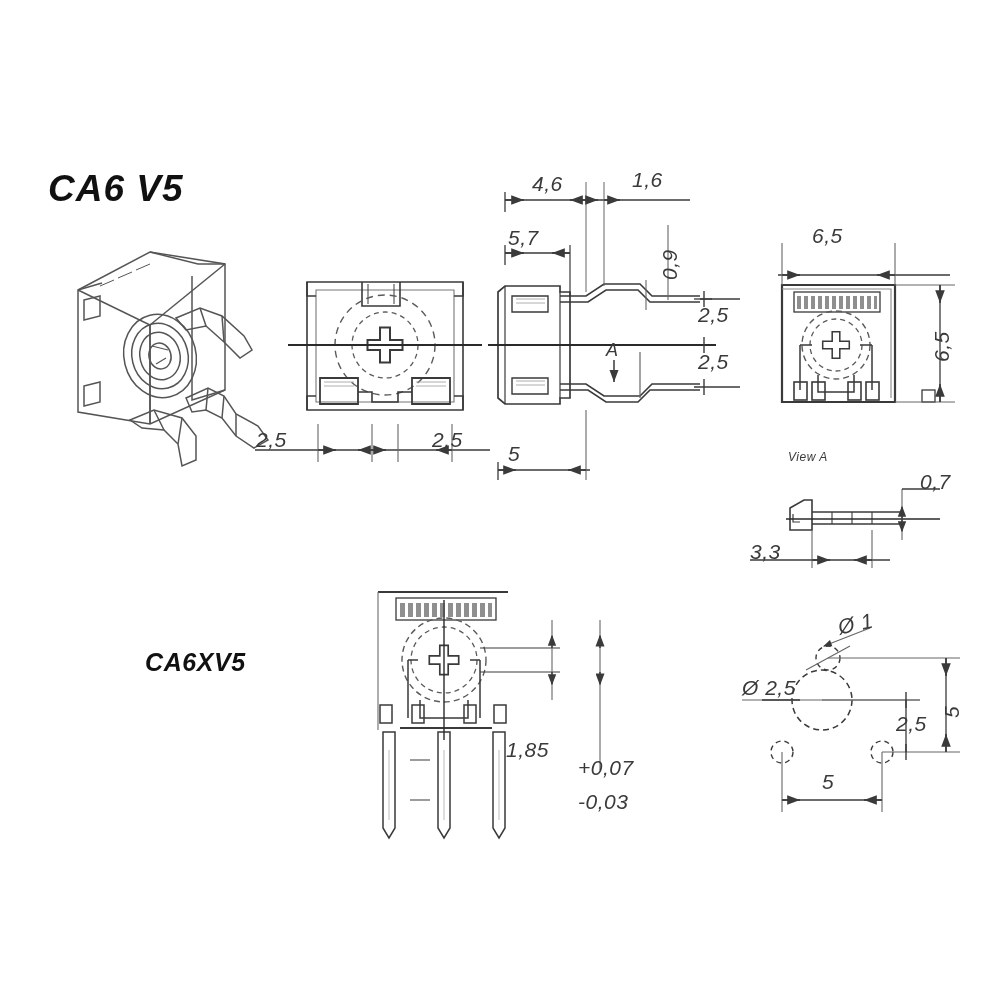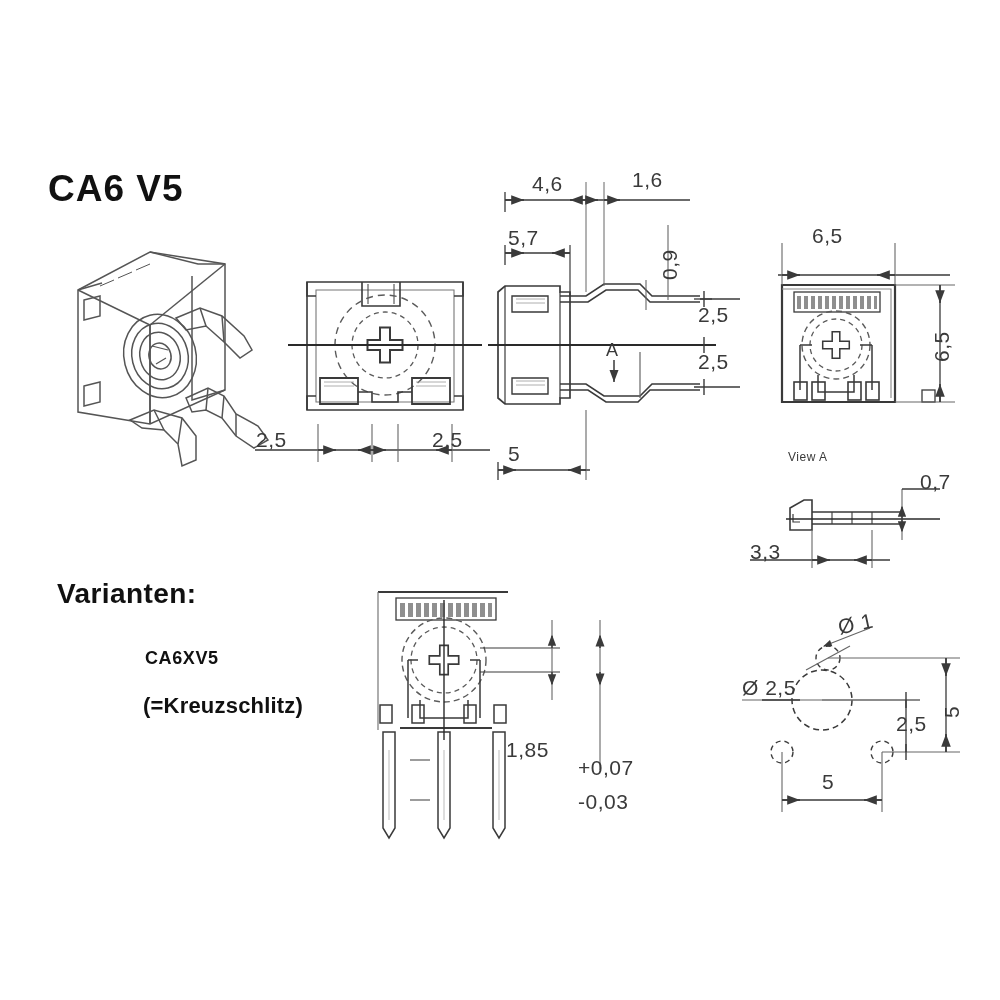--- a/index.html
+++ b/index.html
@@ -1,25 +1,25 @@
 <!DOCTYPE html>
 <html><head>
 <meta charset="utf-8">
 <style>
   html,body{margin:0;padding:0;background:#ffffff;}
   body{width:1000px;height:1000px;position:relative;overflow:hidden;
        font-family:"Liberation Sans","DejaVu Sans",sans-serif;color:#1a1a1a;}
-  #sheet{position:absolute;left:0;top:0;width:808px;height:1000px;background:#fff;}
+  #sheet{position:absolute;left:0;top:0;width:808px;height:1000px;background:#fff;font-style:italic;}
   svg{position:absolute;left:0;top:0;width:1000px;height:1000px;}
   .lbl{position:absolute;white-space:nowrap;color:#3a3a3a;font-size:21px;
        font-family:"Liberation Sans","DejaVu Sans",sans-serif;letter-spacing:.5px;}
   .title{position:absolute;white-space:nowrap;color:#111;font-weight:bold;}
   #title-ca6v5{left:48px;top:168px;font-size:37px;letter-spacing:1px;}
   #title-varianten{left:57px;top:578px;font-size:28px;letter-spacing:.4px;}
-  #title-ca6xv5{left:145px;top:648px;font-size:18px;letter-spacing:.6px;}
+  #title-ca6xv5{left:145px;top:648px;font-size:25px;letter-spacing:.6px;}
   #title-kreuz{left:143px;top:693px;font-size:22px;letter-spacing:.2px;}
   .rot90{transform:rotate(-90deg);transform-origin:left top;}
 </style>
 </head>
 <body>
 
 <div id="sheet">
 
   <svg viewBox="0 0 1000 1000">
     <defs>
@@ -288,25 +288,23 @@
       <path d="M782,800 L882,800" stroke-width="1.3"></path>
       <path d="M782,752 L782,812" stroke-width="1.1" stroke="#666"></path>
       <path d="M882,752 L882,812" stroke-width="1.1" stroke="#666"></path>
       <path d="M782,800 L800,800" marker-end="url(#ar)"></path>
       <path d="M882,800 L864,800" marker-end="url(#ar)"></path>
     </g>
   </svg>
 
   <div class="title" id="title-ca6v5">CA6 V5</div>
 
-  <div class="title" id="title-varianten">Varianten:</div>
 
   <div class="title" id="title-ca6xv5">CA6XV5</div>
 
-  <div class="title" id="title-kreuz">(=Kreuzschlitz)</div>
 
   <div class="lbl" style="left:256px;top:428px;">2,5</div>
   <div class="lbl" style="left:432px;top:428px;">2,5</div>
 
   <div class="lbl" style="left:508px;top:172px;margin-left:24px;">4,6</div>
   <div class="lbl" style="left:632px;top:168px;">1,6</div>
   <div class="lbl" style="left:508px;top:226px;">5,7</div>
   <div class="lbl rot90" style="left:658px;top:280px;">0,9</div>
   <div class="lbl" style="left:698px;top:303px;">2,5</div>
   <div class="lbl" style="left:698px;top:350px;">2,5</div>

